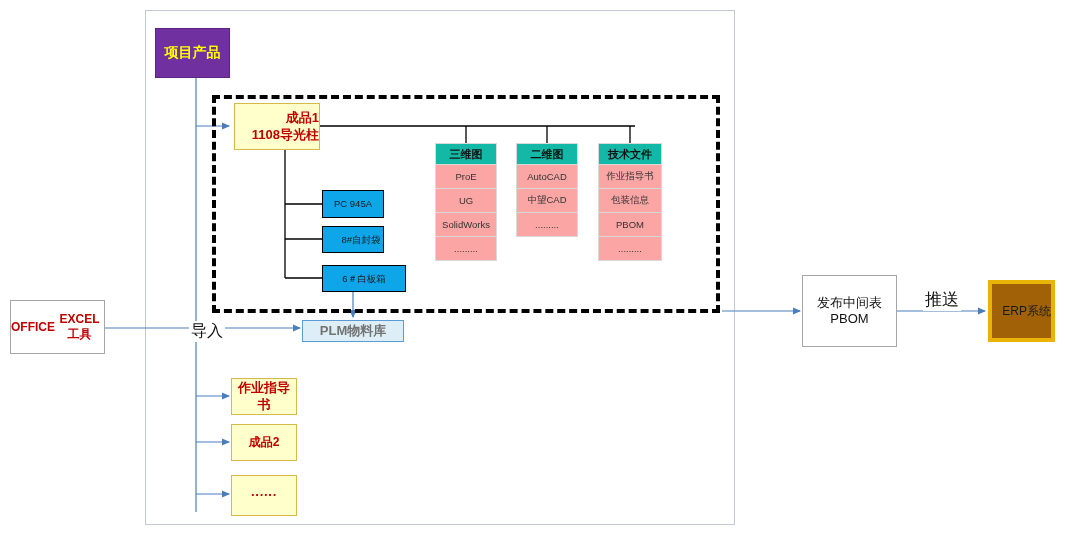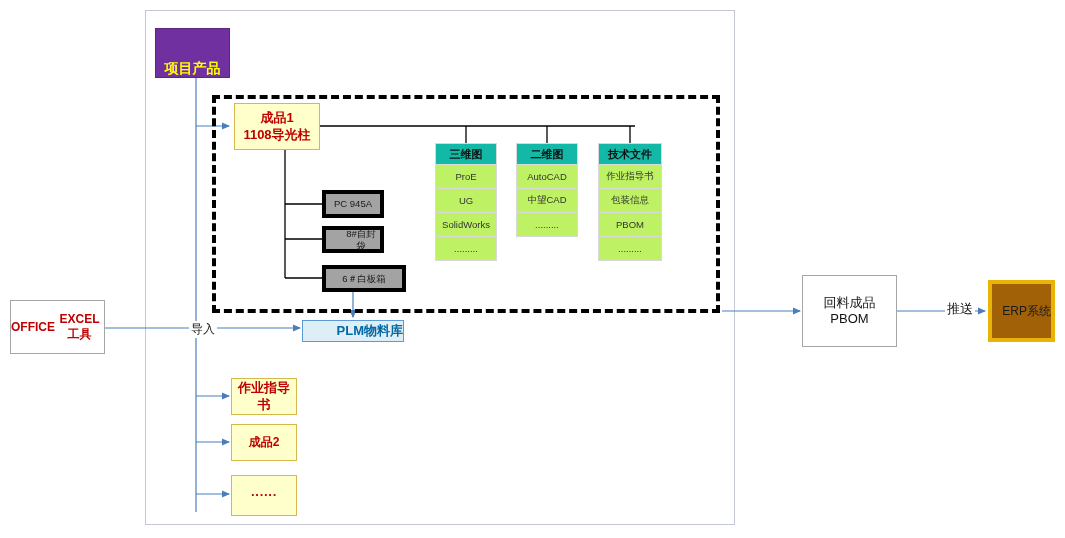--- a/index.html
+++ b/index.html
@@ -13,45 +13,45 @@
   .outer-frame{left:145px;top:10px;width:590px;height:515px;
                border:1px solid #c3c8d4;background:#ffffff;}
   .dashed-frame{left:212px;top:95px;width:508px;height:218px;
                 border:4px dashed #000000;background:transparent;}
 
   
   .box{display:flex;align-items:center;justify-content:center;
        text-align:center;line-height:1.25;}
 
   .box-purple{background:#7030a0;border:1px solid #5b2580;color:#ffff00;
-              font-weight:bold;font-size:14px;align-items:flex-end;}
+              font-weight:bold;font-size:14px;}
   .box-yellow{background:#ffffcc;border:1px solid #d6b94c;color:#c00000;
               font-weight:bold;}
   .box-yellow-plain{background:#a16207;border:4px solid #eab308;color:#1a1a1a;
               font-weight:normal;font-size:12px;justify-content:flex-end;}
   .box-white{background:#ffffff;border:1px solid #a6a6a6;color:#c00000;
              font-weight:bold;font-size:12px;}
   .box-white-black{background:#ffffff;border:1px solid #a6a6a6;color:#111111;
              font-weight:normal;font-size:13px;}
-  .box-lightblue{background:#ddeef7;border:1px solid #5b9bd5;color:#0369a1;
-             font-weight:bold;font-size:13px;justify-content:flex-end;}
-  .box-peach{background:#a3a3a3;border:4px solid #000000;color:#1a1a1a;
+  .box-lightblue{background:#ddeef7;border:1px solid #5b9bd5;color:#737373;
+             font-weight:bold;font-size:13px;}
+  .box-peach{background:#0ea5e9;border:1px solid #000000;color:#1a1a1a;
              font-size:9.5px;}
 
   
   .attr-table{position:absolute;box-sizing:border-box;}
   .attr-head{box-sizing:border-box;background:#14b8a6;border:1px solid #d9d9d9;
              height:22px;display:flex;align-items:center;justify-content:center;
              font-size:11px;font-weight:bold;color:#111;}
-  .attr-row{box-sizing:border-box;background:#bef264;border:1px solid #d9d9d9;
+  .attr-row{box-sizing:border-box;background:#fca5a5;border:1px solid #d9d9d9;
             border-top:none;height:24px;display:flex;align-items:center;
             justify-content:center;font-size:9.5px;color:#333;}
 
   
-  .edge-label{position:absolute;font-size:12px;color:#111;background:#fff;
+  .edge-label{position:absolute;font-size:16px;color:#111;background:#fff;
               padding:0 2px;white-space:nowrap;}
 
   svg.wires{position:absolute;left:0;top:0;width:1065px;height:538px;
             pointer-events:none;}
 </style>
 </head>
 <body>
 
 <div id="canvas">
 
@@ -99,27 +99,27 @@
     <span>项目产品</span>
   </div>
 
   <div class="abs box box-white" style="left:10px;top:300px;width:95px;height:54px;">
     <span>OFFICE</span>
     <span>EXCEL工具</span>
   </div>
 
   <div class="edge-label" style="left:189px;top:321px;">导入</div>
 
-  <div class="edge-label" style="left:923px;top:300px;font-size:13px;margin-left:22px;">推送</div>
+  <div class="edge-label" style="left:923px;top:288px;font-size:17px;">推送</div>
 
   <div class="abs box box-lightblue" style="left:302px;top:320px;width:102px;height:22px;">
     <span>PLM物料库</span>
   </div>
 
-  <div class="abs box box-yellow" style="left:234px;top:103px;width:86px;height:47px;flex-direction:column;font-size:13px;">
+  <div class="abs box box-yellow" style="left:234px;top:103px;width:86px;height:47px;flex-direction:column;font-size:13px;align-items:flex-end;">
     <span>成品1</span>
     <span>1108导光柱</span>
   </div>
 
   <div class="abs box box-peach" style="left:322px;top:190px;width:62px;height:28px;">
     <span>PC 945A</span>
   </div>
   <div class="abs box box-peach" style="left:322px;top:226px;width:62px;height:27px;padding-left:16px;">
     <span>8#自封袋</span>
   </div>
@@ -154,21 +154,21 @@
     <span>作业指导书</span>
   </div>
   <div class="abs box box-yellow" style="left:231px;top:424px;width:66px;height:37px;font-size:12px;">
     <span>成品2</span>
   </div>
   <div class="abs box box-yellow" style="left:231px;top:475px;width:66px;height:41px;font-size:13px;">
     <span>······</span>
   </div>
 
   <div class="abs box box-white-black" style="left:802px;top:275px;width:95px;height:72px;flex-direction:column;">
-    <span>回料成品</span>
+    <span>发布中间表</span>
     <span>PBOM</span>
   </div>
 
   <div class="abs box box-yellow-plain" style="left:988px;top:280px;width:67px;height:62px;">
     <span>ERP系统</span>
   </div>
 
 </div>
 
 </body></html>

